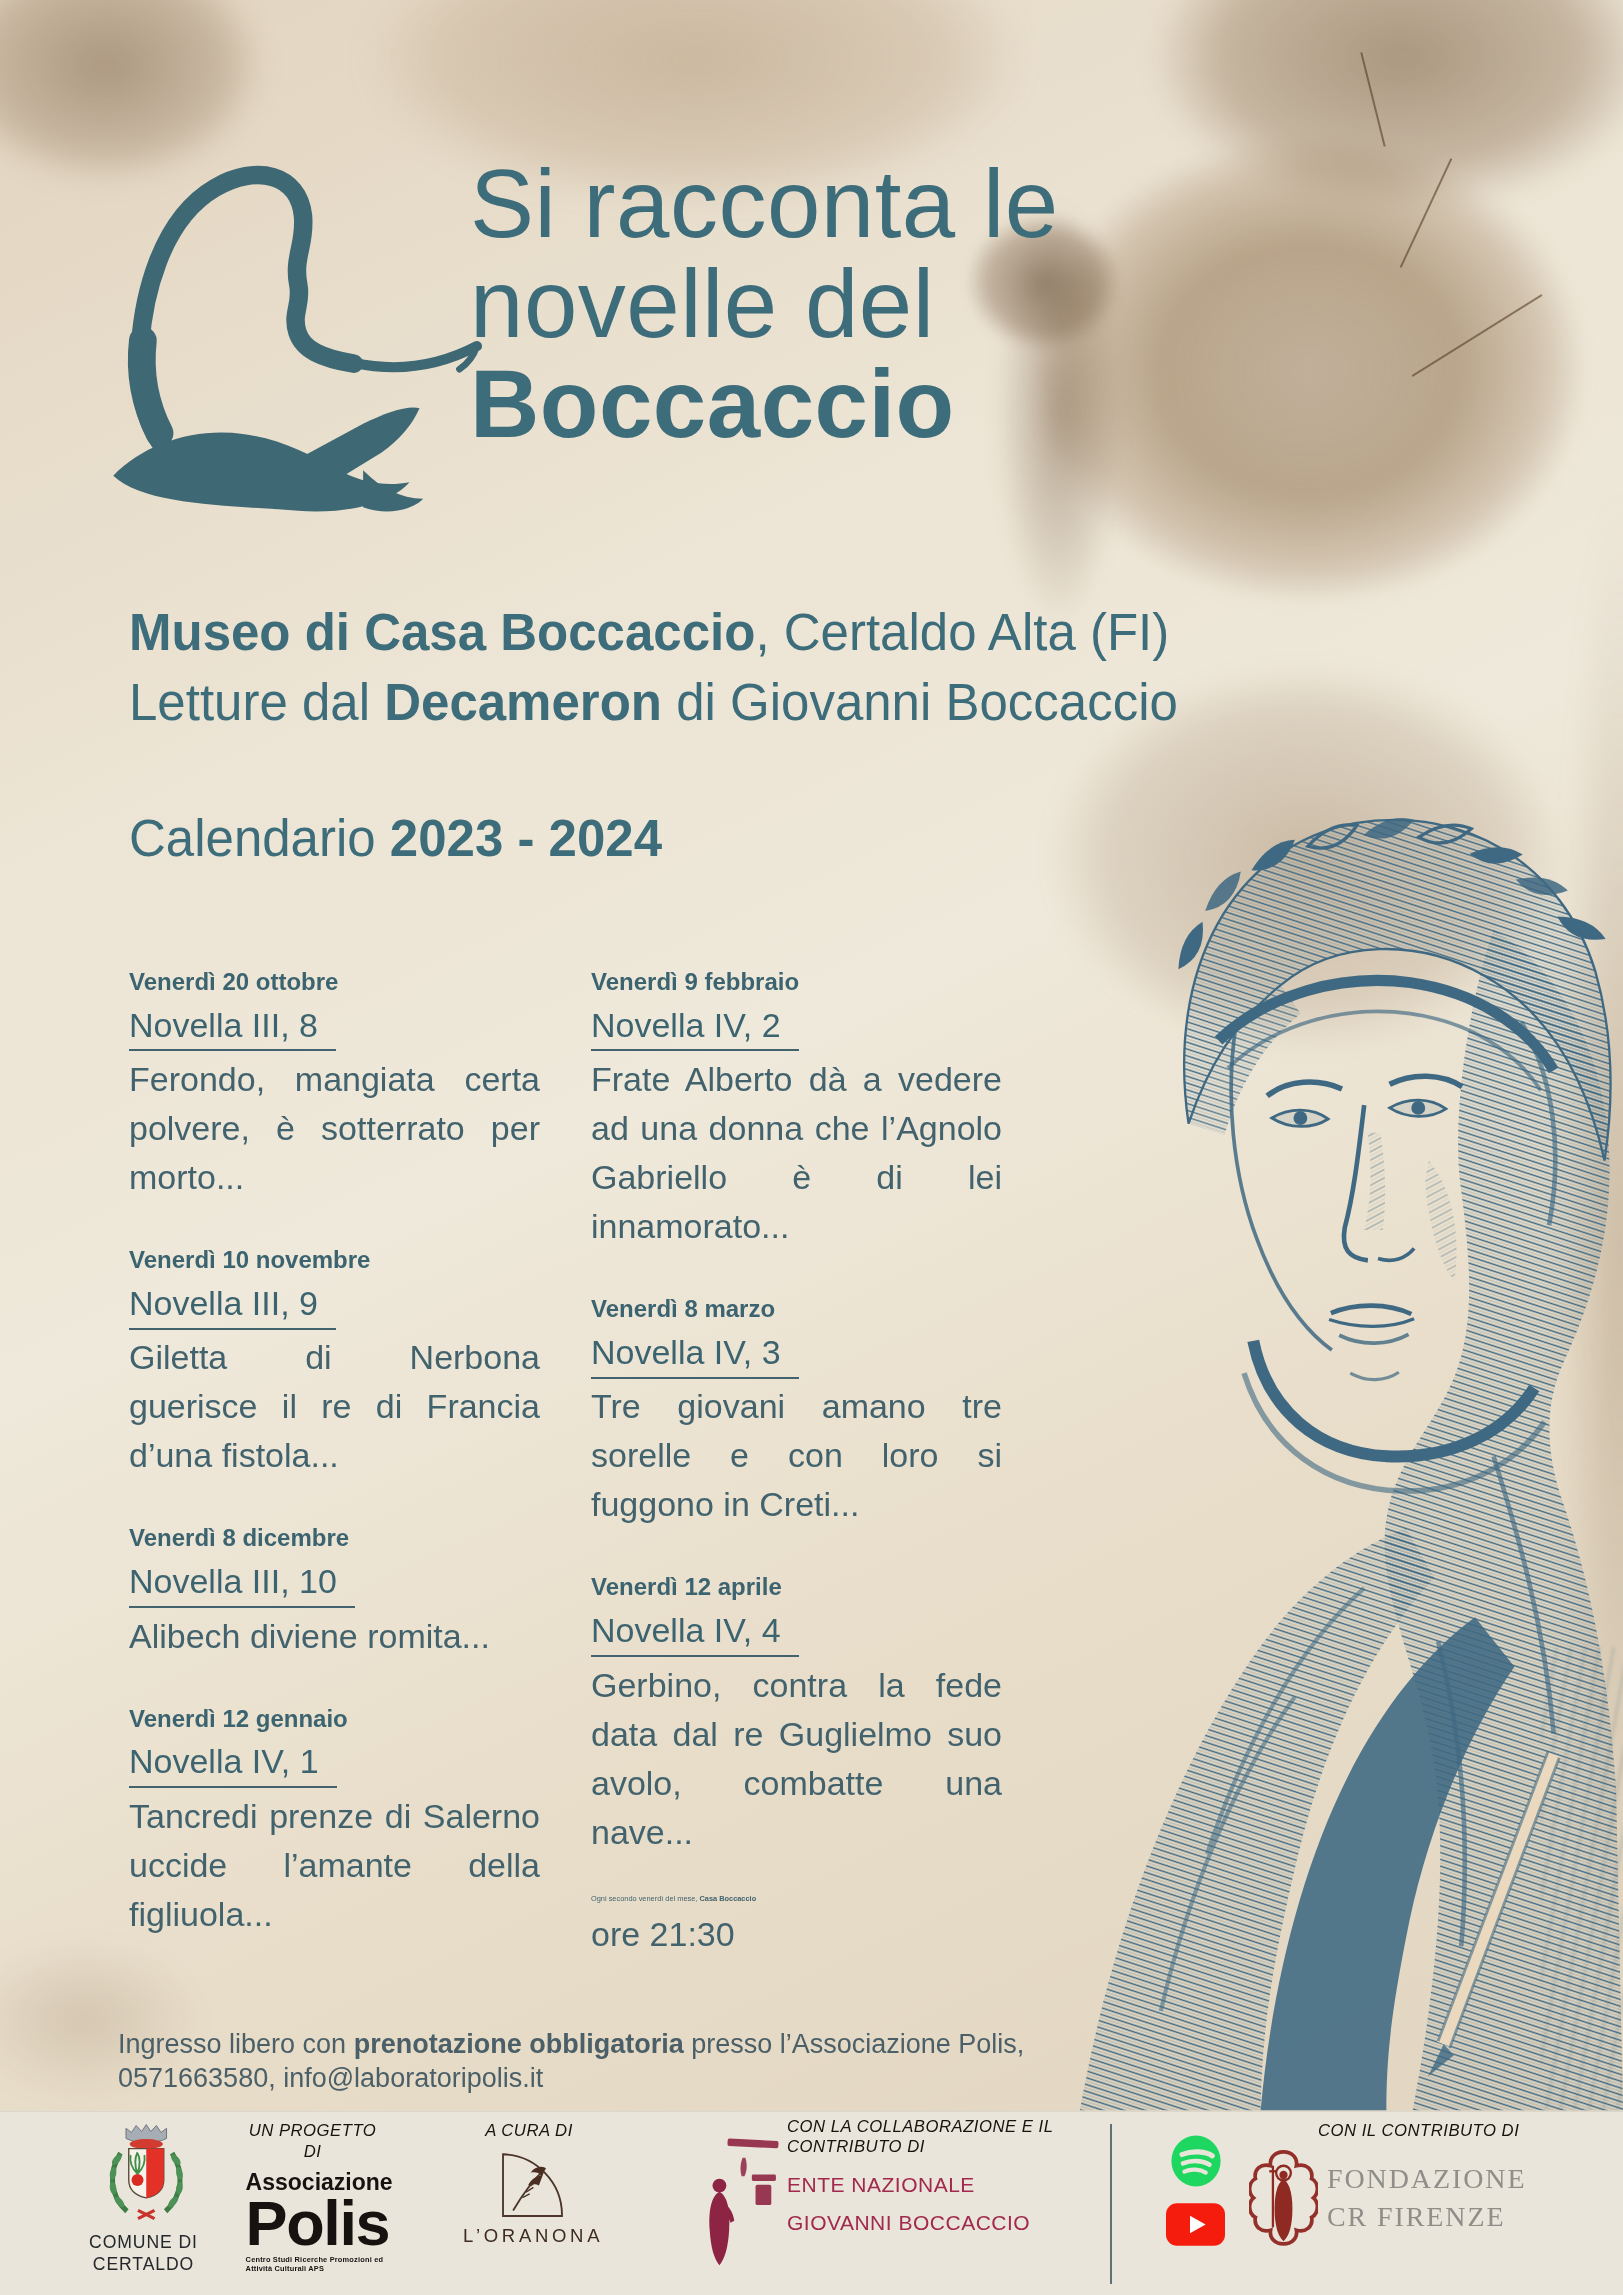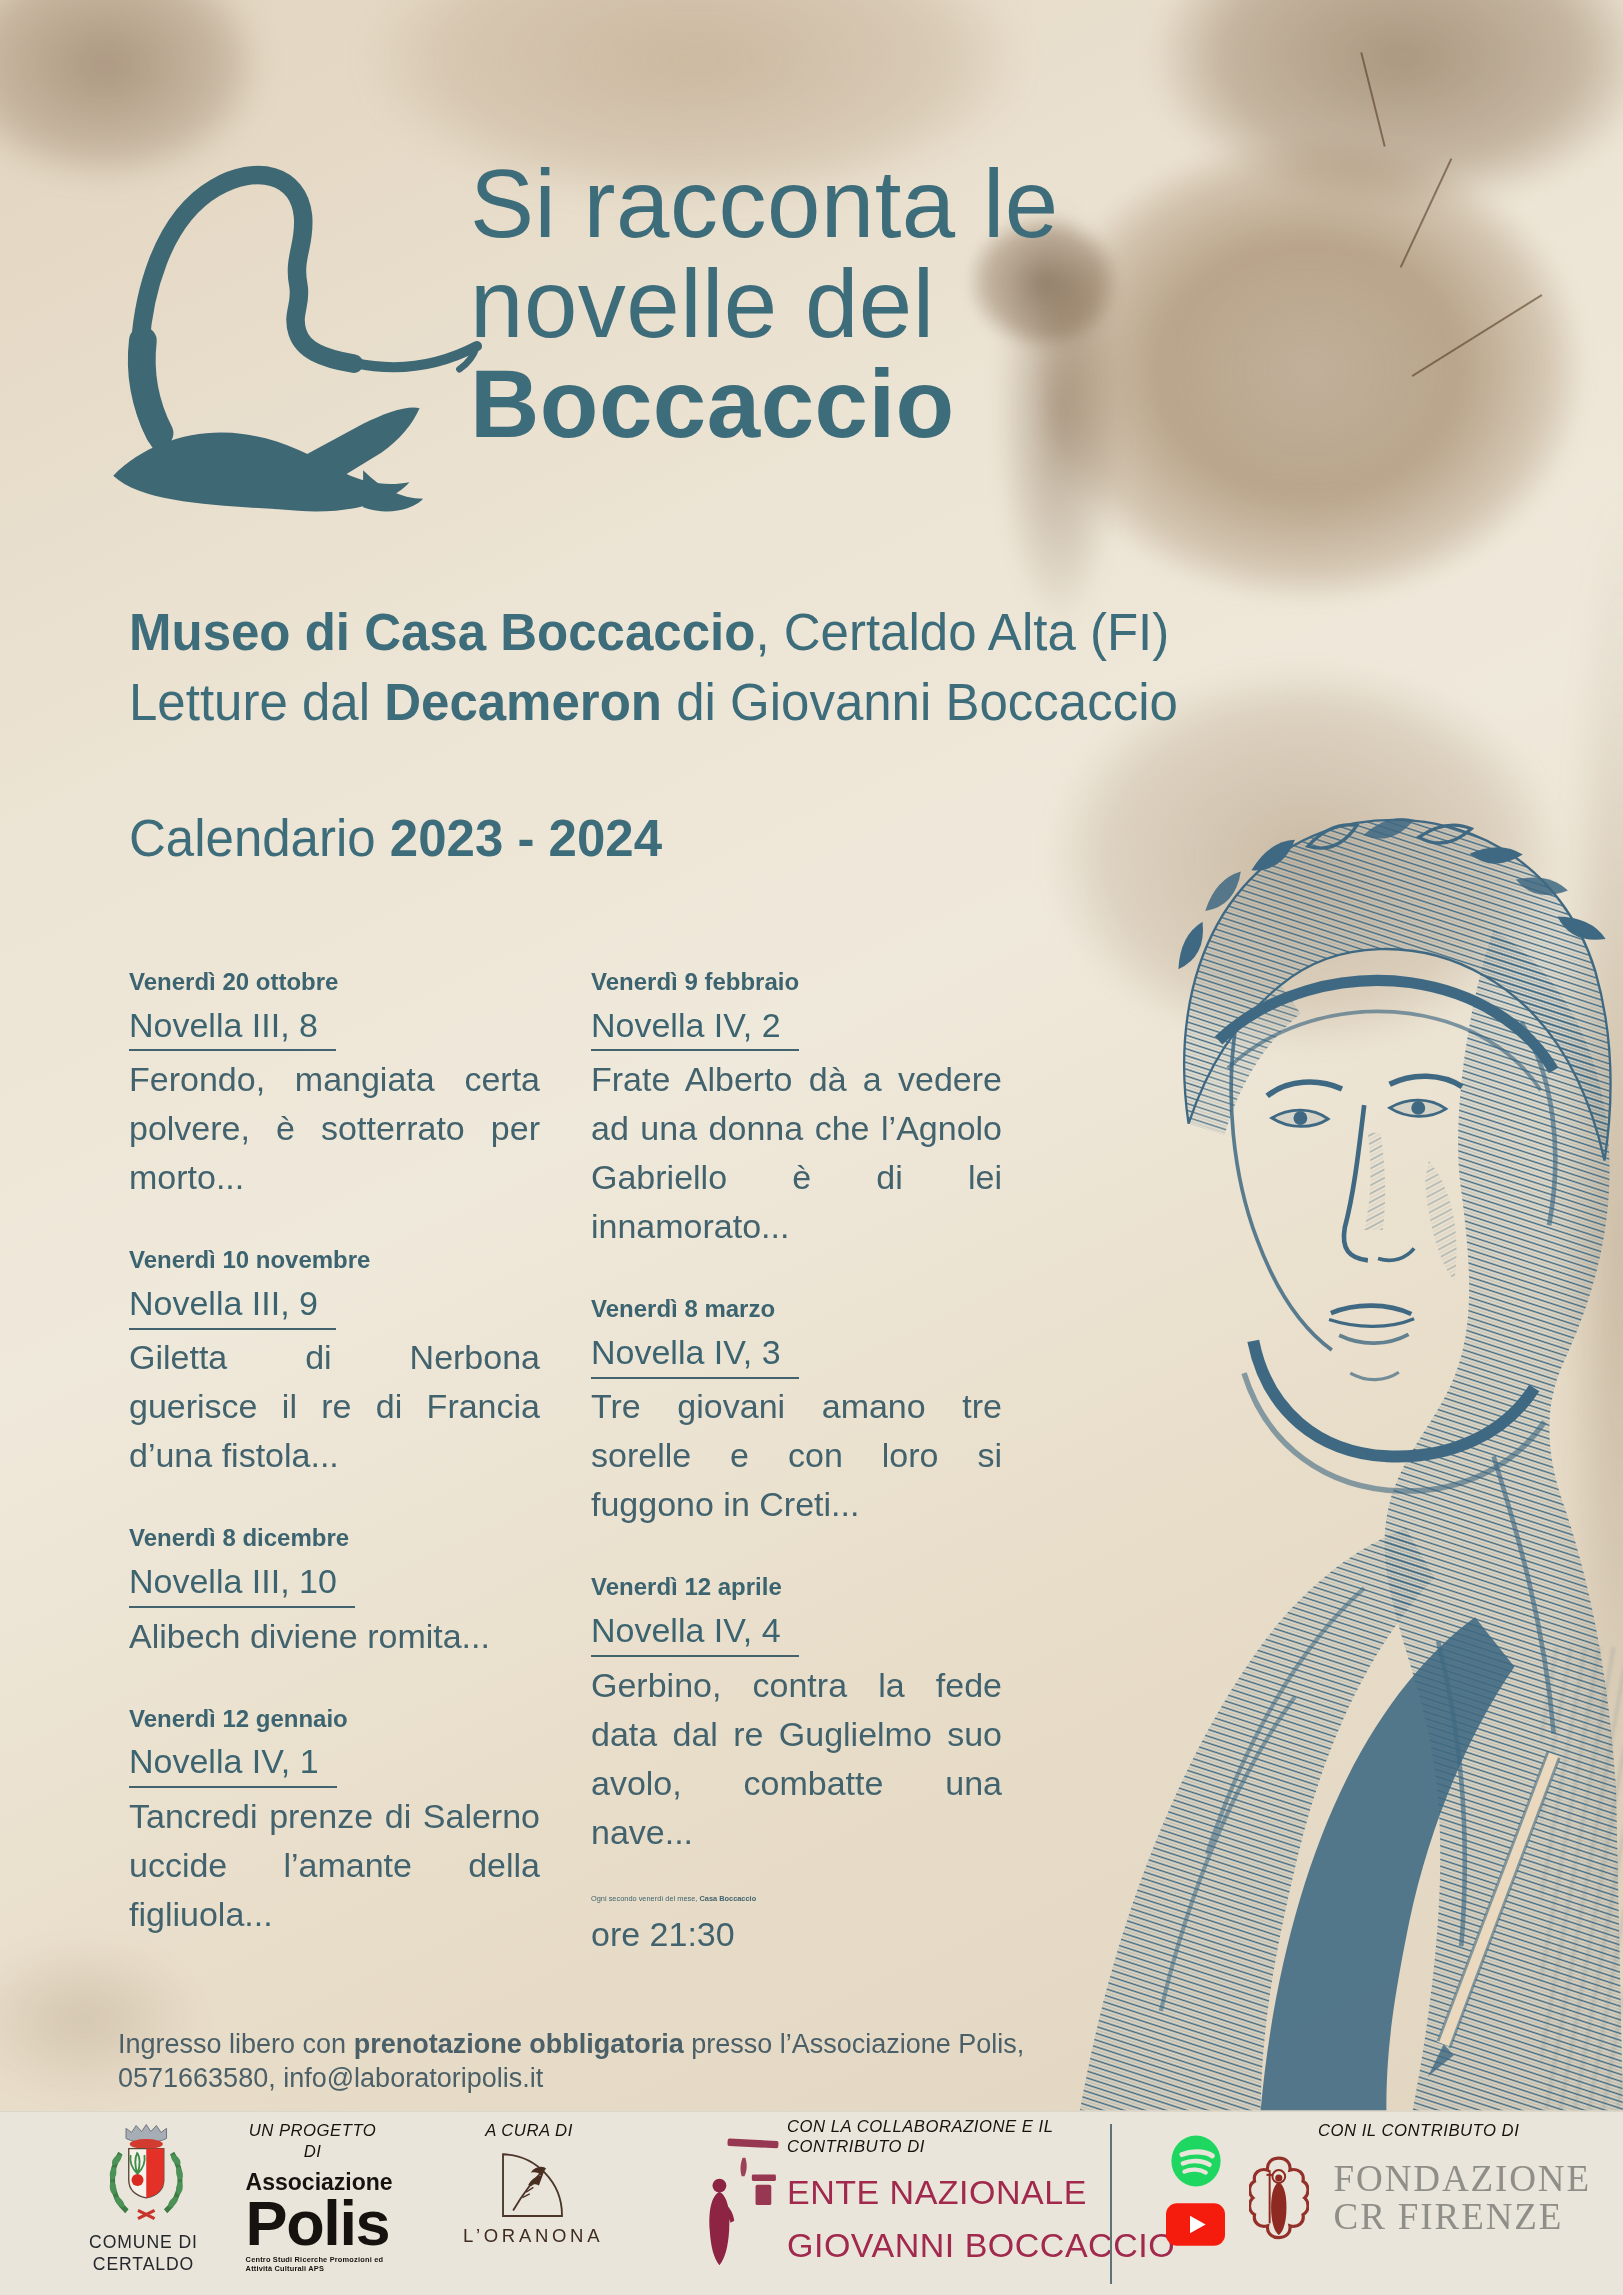--- a/index.html
+++ b/index.html
@@ -84,31 +84,31 @@
   #polis-logo{margin-top:7.4px;padding-left:4.6px;color:#161210;}
   #polis-logo .p1{font-weight:700;font-size:23px;line-height:24px;}
   #polis-logo .p2{font-weight:700;font-size:63px;line-height:58px;letter-spacing:-1.4px;}
   #polis-logo .p3{font-weight:700;font-size:7.4px;letter-spacing:0.2px;margin-top:3.7px;}
   #oranona-block{position:absolute;left:463px;top:9.3px;width:132px;text-align:center;}
   #oranona-block svg{margin-top:4.6px;}
   #oranona-name{font-size:18.5px;letter-spacing:3.7px;color:#3e2c20;margin-top:0.9px;}
   #ente-block{position:absolute;left:700px;top:4.6px;}
   #ente-figure{position:absolute;left:0;top:13px;}
   #ente-text{margin-left:87px;}
-  #ente-text .name{color:#a1294d;font-size:34px;letter-spacing:0.5px;white-space:nowrap;}
+  #ente-text .name{color:#a1294d;font-size:21px;letter-spacing:0.5px;white-space:nowrap;}
   #ente-text .n1{margin-top:15.7px;}
   #ente-text .n2{margin-top:14px;}
   #divider{position:absolute;left:1110px;top:11.6px;width:2.3px;height:160px;background:#5f7277;}
   #spotify{position:absolute;left:1170px;top:23px;}
   #youtube{position:absolute;left:1166px;top:91px;}
   #fond-block{position:absolute;left:1249px;top:9.3px;width:342px;}
   #fond-block .label{text-align:left;padding-left:69px;}
   #fond-row{display:flex;align-items:center;margin-top:7.4px;}
-  #fond-text{margin-left:25px;font-family:"Liberation Serif",serif;color:#8f8e88;
-    font-size:37px;letter-spacing:1.9px;line-height:38px;}
+  #fond-text{margin-left:9px;font-family:"Liberation Serif",serif;color:#8f8e88;
+    font-size:28px;letter-spacing:1.9px;line-height:38px;}
 </style>
 </head>
 <body>
 
 <div id="poster">
 
   <div class="stain" id="st-tc"></div>
   <div class="stain" id="st-tr-1"></div>
   <div class="stain" id="st-tr-2"></div>
   <div class="stain" id="st-tr-3"></div>

